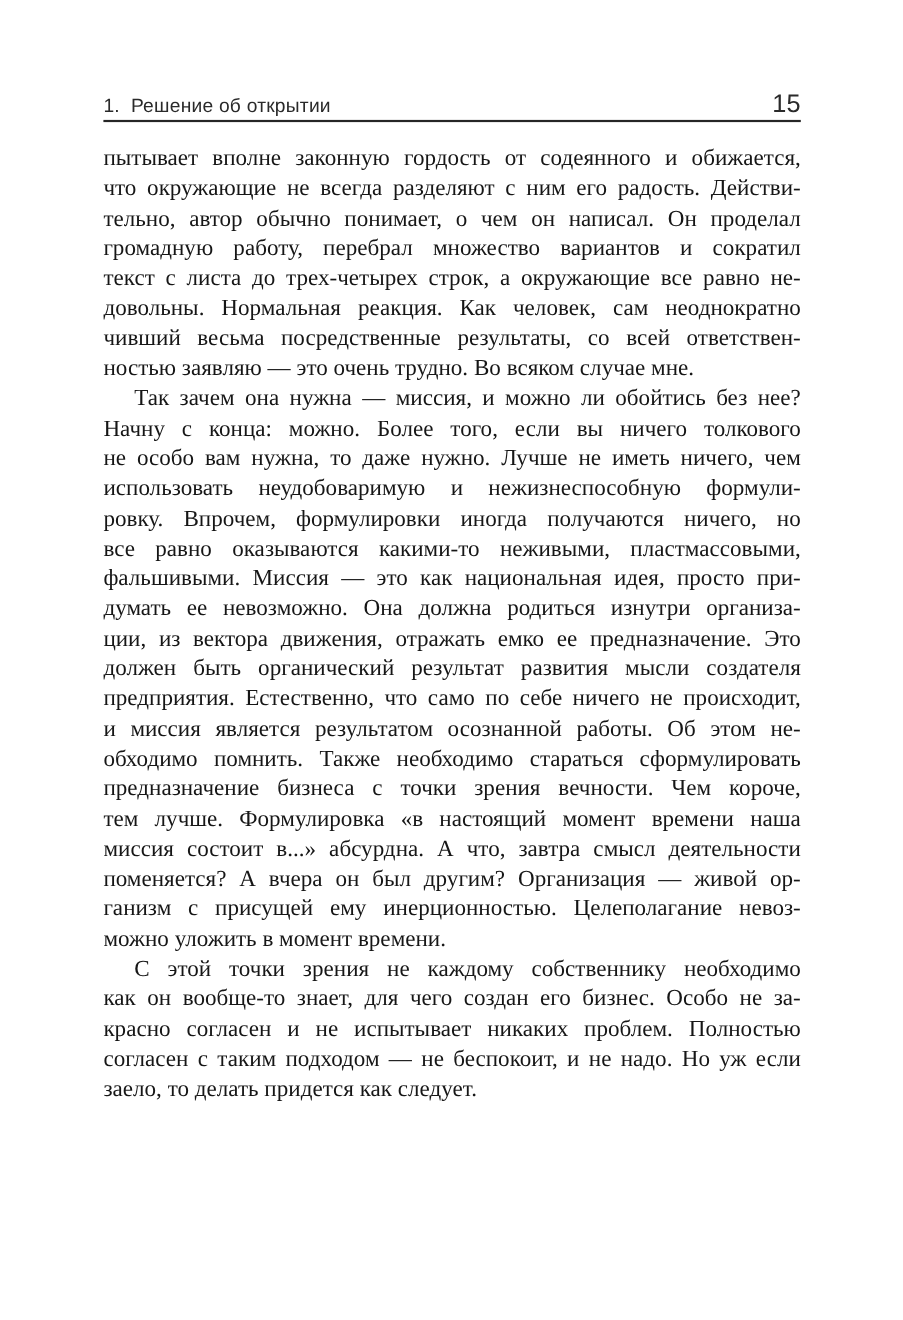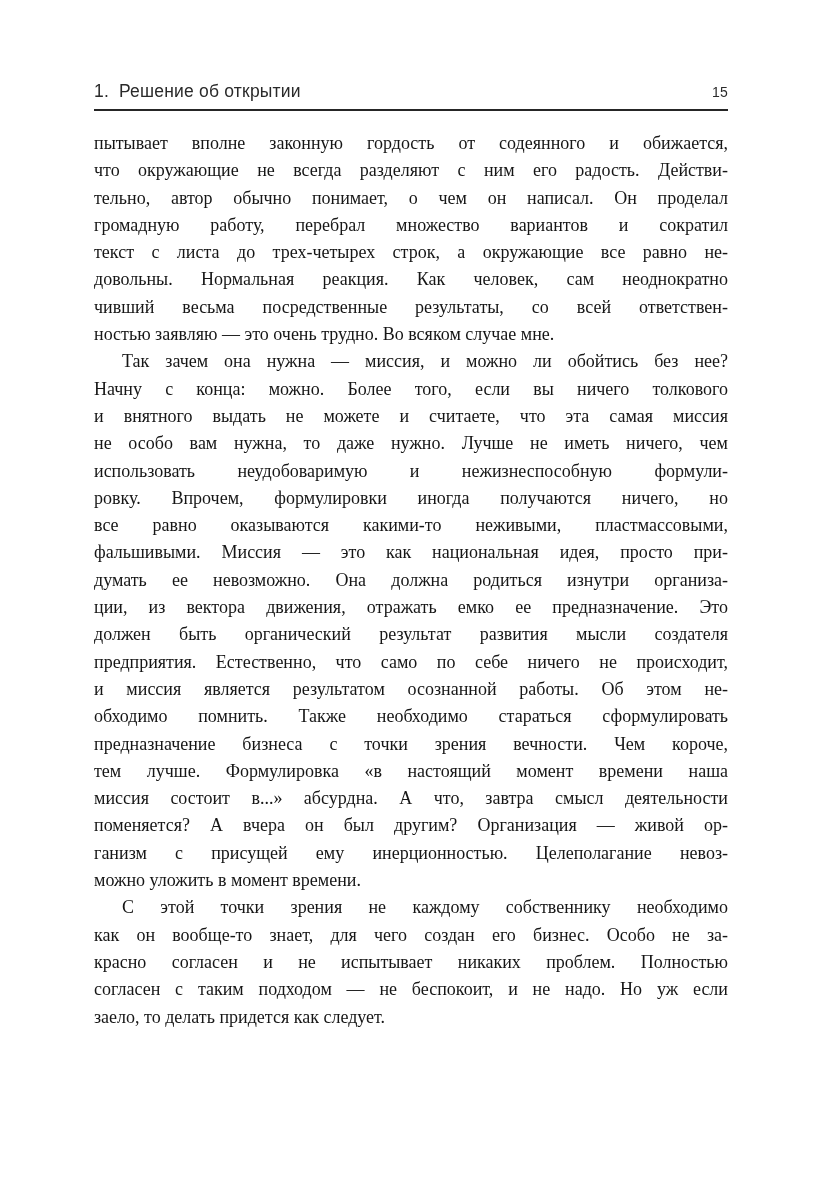--- a/index.html
+++ b/index.html
@@ -29,38 +29,38 @@
     font-family: "Liberation Sans", sans-serif;
     font-size: 17.5px;
     letter-spacing: 0.2px;
     color: #2a2a2a;
     gap: 28px;
   }
   .chapter-heading .chapter-number {
     margin-right: 10px;
   }
   .page-number {
-    font-size: 14px;
+    font-size: 23px;
     color: #2a2a2a;
   }
   .head-rule {
     position: absolute;
     left: 94px;
     top: 109px;
     width: 634px;
     height: 0;
     border-top: 2px solid #262626;
   }
   .body-text {
     position: absolute;
     left: 94px;
     top: 130px;
     width: 634px;
     font-family: "Liberation Serif", "DejaVu Serif", serif;
-    font-size: 18px;
+    font-size: 21px;
     line-height: 27.3px;
     color: #161616;
   }
   .paragraph {
     margin: 0;
   }
   .line {
     text-align: justify;
     text-align-last: justify;
     white-space: normal;
@@ -92,21 +92,20 @@
         <div class="line">тельно, автор обычно понимает, о чем он написал. Он проделал</div>
         <div class="line">громадную работу, перебрал множество вариантов и сократил</div>
         <div class="line">текст с листа до трех-четырех строк, а окружающие все равно не-</div>
         <div class="line">довольны. Нормальная реакция. Как человек, сам неоднократно</div>
         <div class="line">чивший весьма посредственные результаты, со всей ответствен-</div>
         <div class="line last">ностью заявляю — это очень трудно. Во всяком случае мне.</div>
       </div>
       <div class="paragraph">
         <div class="line indent">Так зачем она нужна — миссия, и можно ли обойтись без нее?</div>
         <div class="line">Начну с конца: можно. Более того, если вы ничего толкового</div>
-        <div class="line">и внятного выдать не можете и считаете, что эта самая миссия</div>
         <div class="line">не особо вам нужна, то даже нужно. Лучше не иметь ничего, чем</div>
         <div class="line">использовать неудобоваримую и нежизнеспособную формули-</div>
         <div class="line">ровку. Впрочем, формулировки иногда получаются ничего, но</div>
         <div class="line">все равно оказываются какими-то неживыми, пластмассовыми,</div>
         <div class="line">фальшивыми. Миссия — это как национальная идея, просто при-</div>
         <div class="line">думать ее невозможно. Она должна родиться изнутри организа-</div>
         <div class="line">ции, из вектора движения, отражать емко ее предназначение. Это</div>
         <div class="line">должен быть органический результат развития мысли создателя</div>
         <div class="line">предприятия. Естественно, что само по себе ничего не происходит,</div>
         <div class="line">и миссия является результатом осознанной работы. Об этом не-</div>

